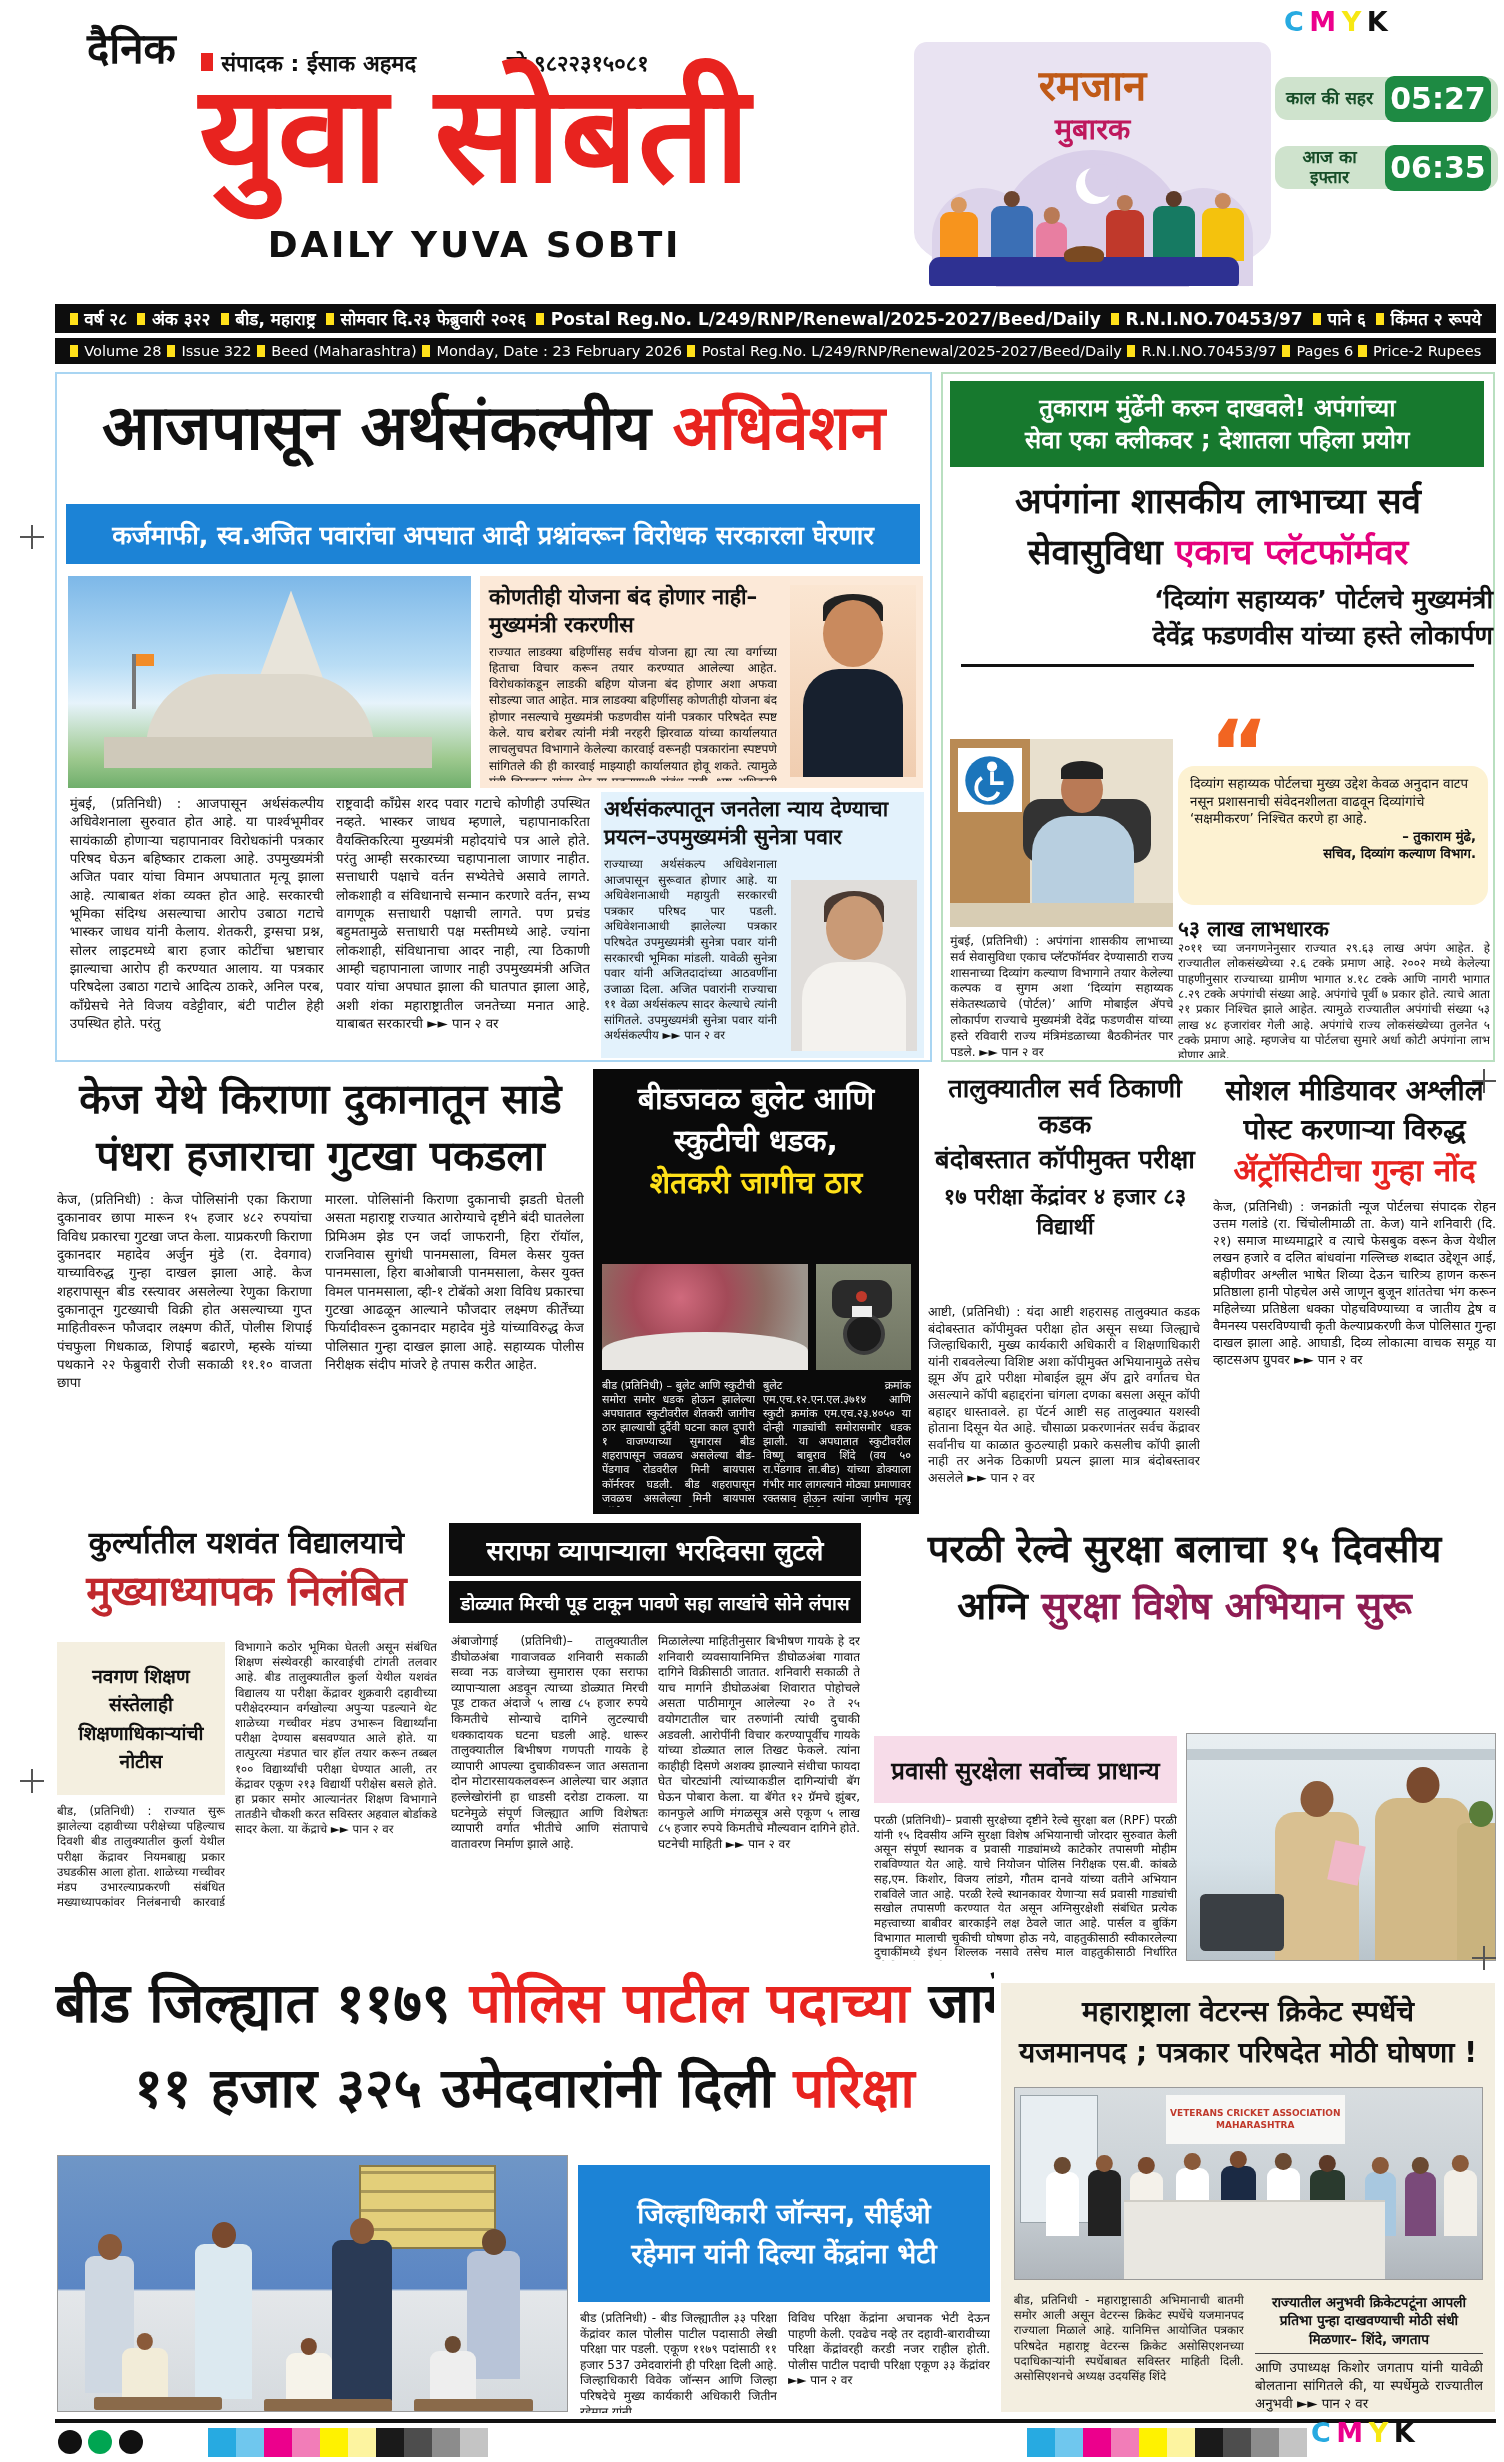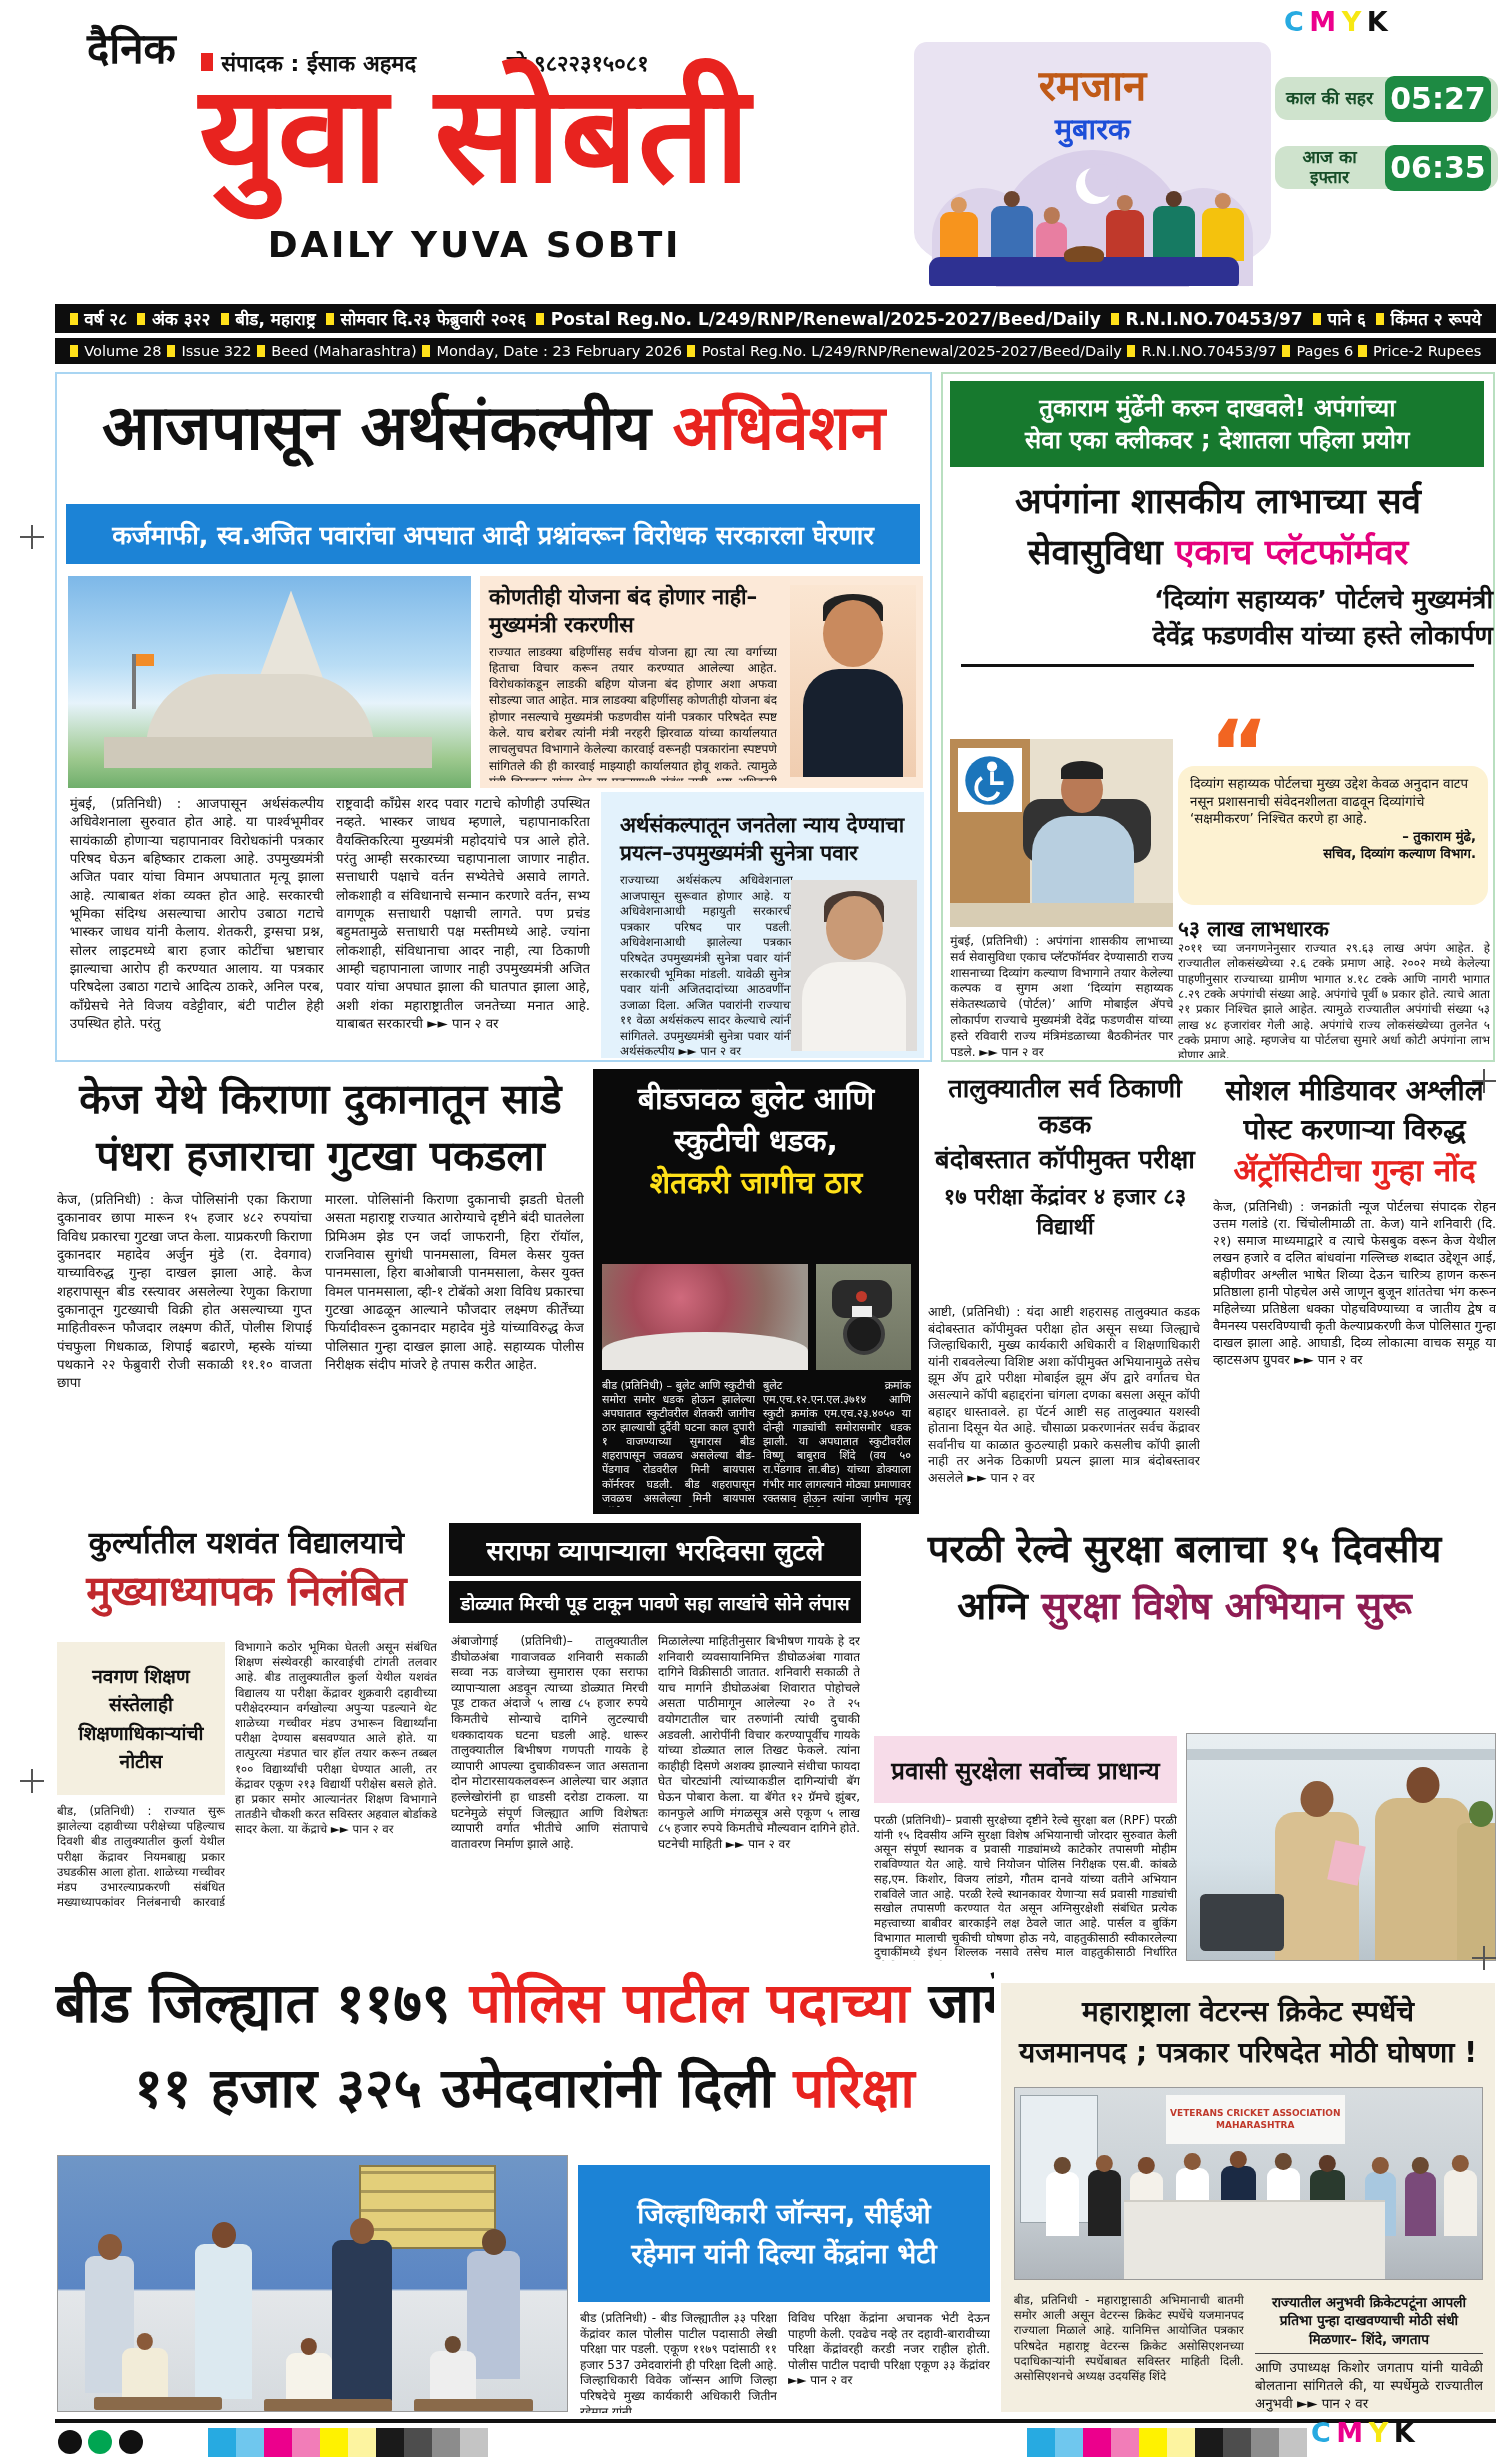--- a/index.html
+++ b/index.html
@@ -21,21 +21,21 @@
 
   
   .ramzan{left:914px;top:42px;width:357px;height:244px;}
   .rz-bg{position:absolute;left:0;top:0;width:100%;height:100%;background:#e9e3f2;border-radius:12.8px 12.8px 46% 46%/12.8px 12.8px 22% 22%;}
   .rz-arch{position:absolute;left:82px;top:108px;width:193px;height:137px;background:#d9cfe9;border-radius:100px 100px 0 0;}
   .rz-arch2{position:absolute;left:18px;top:146px;width:100px;height:98px;background:#dcd3ea;border-radius:64px 64px 0 0;}
   .rz-arch3{position:absolute;right:18px;top:146px;width:100px;height:98px;background:#dcd3ea;border-radius:64px 64px 0 0;}
   .rz-moon{position:absolute;left:162px;top:126px;width:36px;height:36px;border-radius:50%;background:#fff;}
   .rz-moon::after{content:"";position:absolute;left:9px;top:-3.6px;width:33px;height:33px;border-radius:50%;background:#d9cfe9;}
   .rz-t1{position:absolute;left:0;top:12.8px;width:100%;text-align:center;font-size:42px;font-weight:800;color:#c05a17;}
-  .rz-t2{position:absolute;left:0;top:66px;width:100%;text-align:center;font-size:29px;font-weight:800;color:#1d4ed8;}
+  .rz-t2{position:absolute;left:0;top:66px;width:100%;text-align:center;font-size:29px;font-weight:800;color:#be185d;}
   .rz-table{position:absolute;left:14.6px;bottom:0;width:310px;height:29px;background:#2e3192;border-radius:11px 11px 3.6px 3.6px;}
   .rz-food{position:absolute;left:150px;bottom:24px;width:40px;height:16.4px;background:#7a4a22;border-radius:50% 50% 5.5px 5.5px;}
 
   
   .fig{position:absolute;border-radius:9px 9px 0 0;}
   .fig::before{content:"";position:absolute;left:50%;top:-14.6px;transform:translateX(-50%);
                width:16.4px;height:16.4px;border-radius:50%;background:var(--head,#9a6a44);}
   .fig-md::before{width:24px;height:25.5px;top:-22px;}
   .fig-lg::before{width:33px;height:36px;top:-31px;}
 
@@ -66,21 +66,21 @@
   .bld-flag::before{content:"";position:absolute;left:3.6px;top:0;width:18px;height:12px;background:#f28c28;}
   .fad-box{left:423px;top:202px;width:443px;height:212px;background:#fce9d8;padding:7.3px 9px;box-sizing:border-box;}
   .fad-head{font-size:21.4px;font-weight:800;margin-right:137px;line-height:1.3;}
   .fad-body{font-size:12px;line-height:1.36;text-align:justify;margin-right:137px;margin-top:4.6px;overflow:hidden;max-height:137px;}
   .fad-photo{position:absolute;right:7.3px;top:9px;width:126px;height:192px;background:linear-gradient(#fbe6d2,#f0cdb0);overflow:hidden;}
   .po-hair{position:absolute;border-radius:50% 50% 0 0;background:#222;}
   .po-head{position:absolute;border-radius:50%;}
   .po-body{position:absolute;border-radius:36px 36px 0 0;}
   .lead-col1{left:12.8px;top:421px;width:254px;height:261px;}
   .lead-col2{left:279px;top:421px;width:254px;height:261px;}
-  .sunetra-box{left:544px;top:418px;width:323px;height:266px;background:#e3f2fc;padding:19px;box-sizing:border-box;}
+  .sunetra-box{left:544px;top:418px;width:323px;height:266px;background:#e3f2fc;padding:3px;box-sizing:border-box;}
   .sun-head{font-size:21px;font-weight:800;line-height:1.35;}
   .sun-body{margin-top:5.5px;font-size:11.7px;line-height:1.33;text-align:justify;width:173px;overflow:hidden;max-height:182px;}
   .sun-photo{position:absolute;right:7.3px;bottom:7.3px;width:126px;height:171px;background:#e0ddda;overflow:hidden;}
 
   
   .div-block{left:941px;top:372px;width:554px;height:690px;border:2.7px solid #b9dfc0;box-sizing:border-box;}
   .div-flash{left:7.3px;top:7.3px;width:534px;height:86px;background:#17792e;color:#fff;font-size:24px;font-weight:800;text-align:center;display:flex;flex-direction:column;justify-content:center;line-height:1.35;}
   .div-headline{left:0;top:102px;width:100%;text-align:center;font-weight:800;font-size:35px;line-height:1.45;white-space:nowrap;overflow:hidden;}
   .div-headline .mag{color:#e5007d;}
   .div-subhead{left:0;top:208px;width:100%;text-align:right;font-size:25.5px;font-weight:800;line-height:1.4;}

